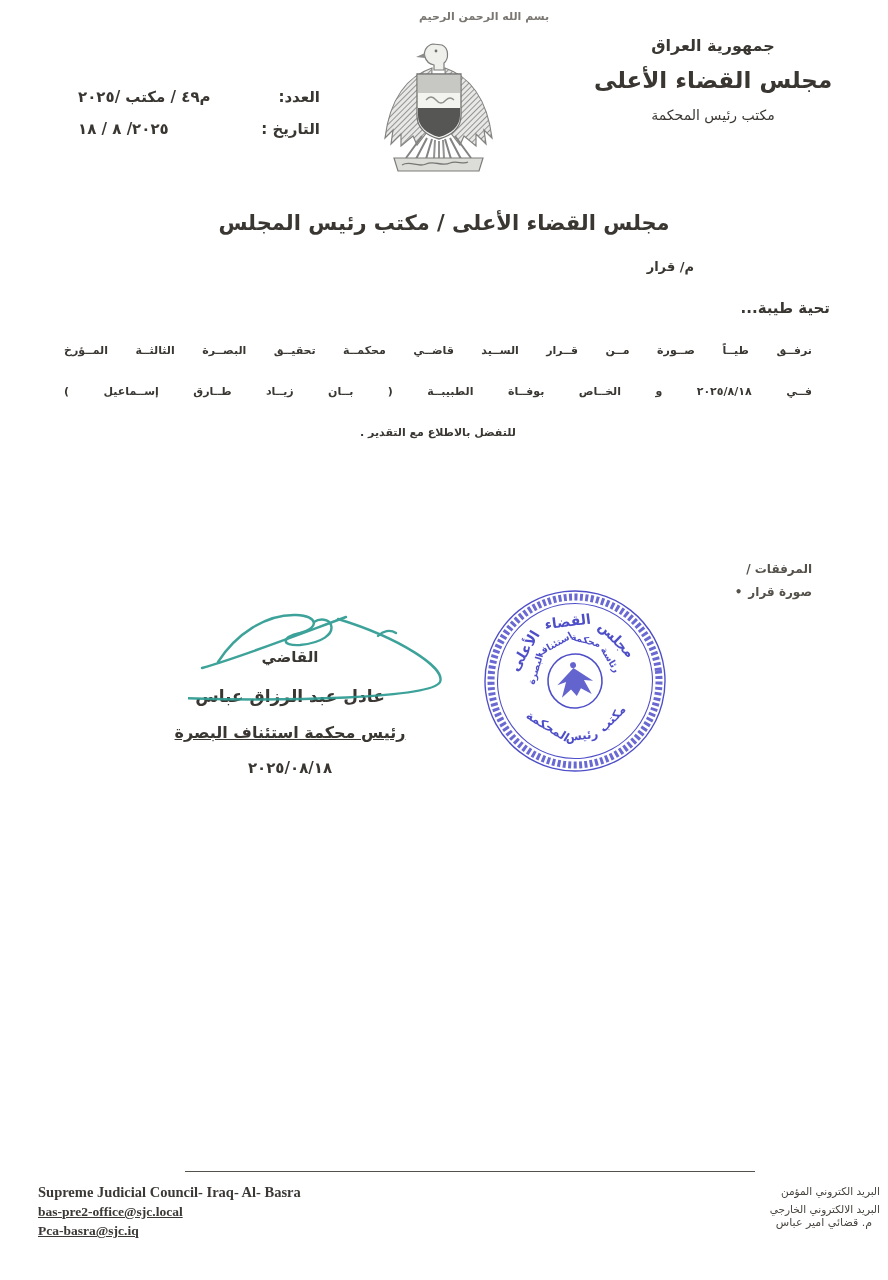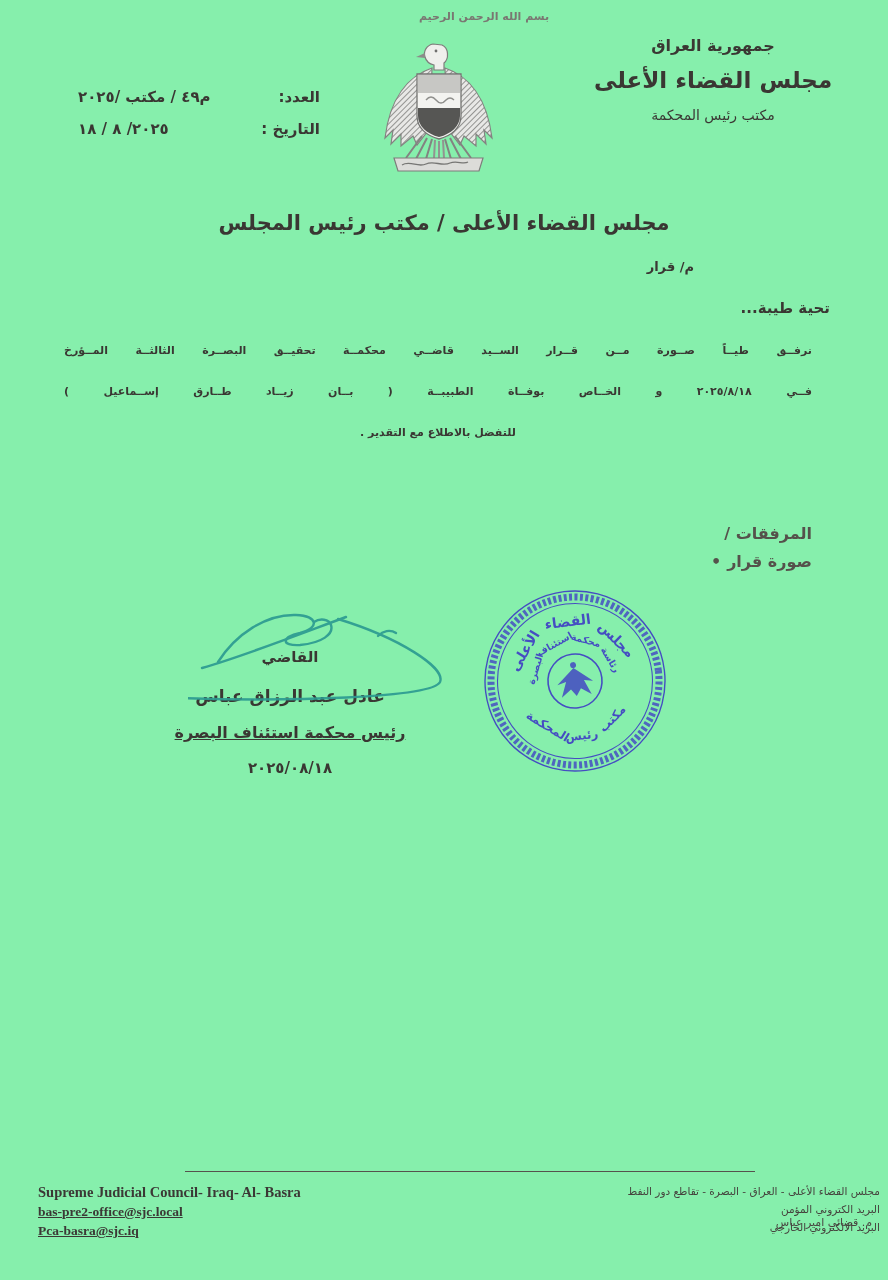--- a/index.html
+++ b/index.html
@@ -1,18 +1,18 @@
 <!DOCTYPE html>
 <html lang="ar"><head>
 <meta charset="utf-8">
 <style>
   html,body{margin:0;padding:0;background:#e9e9e7;}
   #page{
     position:relative;width:888px;height:1280px;margin:0 auto;
-    background:#86efac;overflow:hidden;
+    background:#ffffff;overflow:hidden;
     font-family:"DejaVu Sans","Liberation Sans",sans-serif;
     color:#3a3733;
   }
   .abs{position:absolute;}
   .rtl{direction:rtl;unicode-bidi:embed;}
   
   .bismillah{top:10px;left:354px;width:260px;text-align:center;
     font-size:11px;font-weight:bold;color:#7a7772;}
   .hdr-right{top:36px;left:548px;width:330px;text-align:center;}
   .hdr-right .l1{font-size:16px;font-weight:bold;margin-bottom:12px;}
@@ -26,21 +26,21 @@
   .to-line{top:211px;left:194px;width:500px;text-align:center;
     font-size:21px;font-weight:bold;}
   .subject{top:259px;left:194px;width:500px;text-align:right;
     font-size:13px;font-weight:bold;}
   .greeting{top:299px;right:58px;font-size:15px;font-weight:bold;}
   .body-text{top:330px;left:64px;width:748px;font-size:11px;font-weight:bold;
     line-height:41px;}
   .body-text .just{text-align:justify;text-align-last:justify;}
   .body-text .last{text-align:center;}
   
-  .attach{top:524px;right:76px;text-align:right;font-size:16px;color:#55514b;}
+  .attach{top:562px;right:76px;text-align:right;font-size:12px;color:#55514b;}
   .attach .lbl{font-weight:bold;margin-bottom:9px;}
   .attach .item{display:flex;direction:ltr;align-items:center;gap:6px;font-weight:bold;}
   
   .sig-block{top:648px;left:158px;width:264px;text-align:center;}
   .sig-block .t{font-size:15px;font-weight:bold;margin-bottom:20px;}
   .sig-block .n{font-size:17px;font-weight:bold;margin-bottom:17px;}
   .sig-block .r{font-size:16px;font-weight:bold;margin-bottom:17px;text-decoration:underline;}
   .sig-block .d{font-size:15px;font-weight:bold;direction:rtl;}
   .sig-ink{top:594px;left:188px;pointer-events:none;z-index:5;opacity:.92;}
   .stamp{top:586px;left:480px;transform:rotate(-7deg);opacity:.92;}
@@ -175,21 +175,20 @@
         <text x="95" y="154">رئيس</text>
         <text x="95" y="152" transform="rotate(38,95,95)">المحكمة</text>
       </g>
     </g>
   </svg>
 
   <div class="abs clerk rtl">م. قضائي امير عباس</div>
   <div class="abs clerk-line"></div>
 
   <div class="abs f-right rtl">
-    <div>مجلس القضاء الأعلى - العراق - البصرة - تقاطع دور النفط</div>
     <div>البريد الكتروني المؤمن</div>
     <div>البريد الالكتروني الخارجي</div>
   </div>
 
   <div class="abs f-left">
     <div class="org">Supreme Judicial Council- Iraq- Al- Basra</div>
     <div class="mail">bas-pre2-office@sjc.local</div>
     <div class="mail">Pca-basra@sjc.iq</div>
   </div>
 

